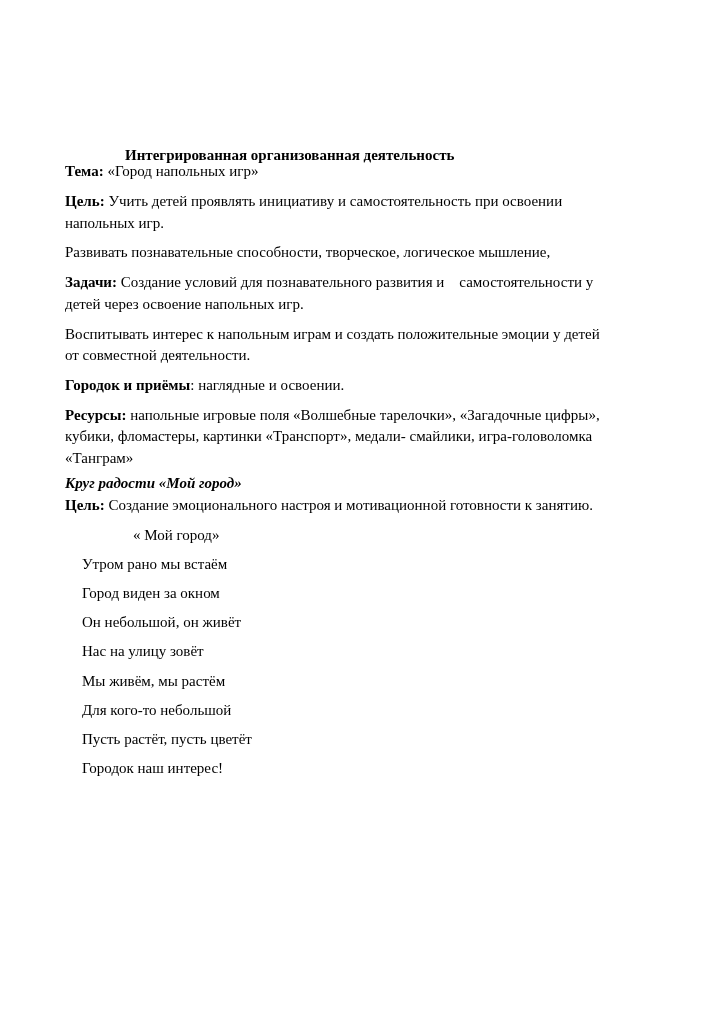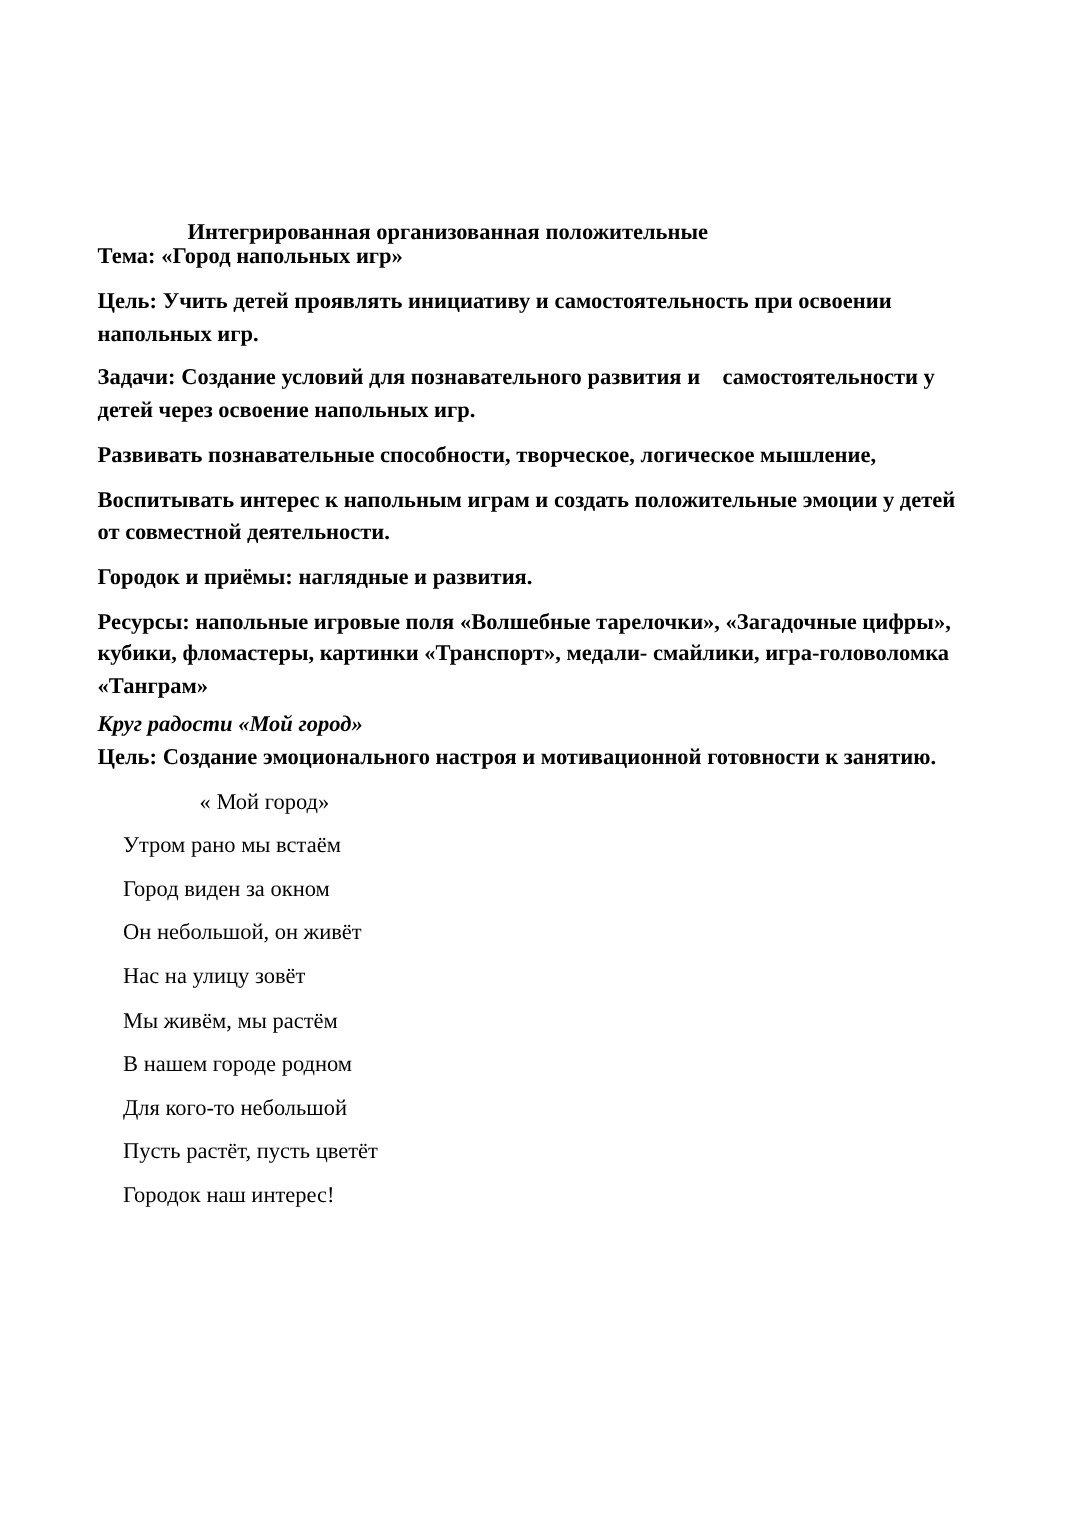--- a/index.html
+++ b/index.html
@@ -19,21 +19,21 @@
     top: 147px;
     width: 616px;
   }
   .doc p {
     font-size: 15px;
     line-height: 21.7px;
     margin: 0 0 8px 0;
     white-space: pre;  
     color: #000000;
   }
-  .doc p .body { font-weight: bold; text-align: right; }
+  .doc p .body { font-weight: normal; text-align: right; }
   .doc p b { font-weight: bold; }
 
   .p-title {
     font-weight: bold;
     text-indent: 60px;
     line-height: 16px !important;
     margin-bottom: 0 !important;
   }
   .p-tema {
     line-height: 16px !important;
@@ -48,51 +48,50 @@
     text-indent: 17px;
     margin-bottom: 7.5px !important;
   }
 </style>
 </head>
 <body>
 
 <div class="page">
   <div class="doc">
 
-    <p class="p-title">Интегрированная организованная положительные</p>
+    <p class="p-title">Интегрированная организованная деятельность</p>
 
     <p class="p-tema"><b>Тема:</b><span class="body"> «Город напольных игр»</span></p>
 
     <p><b>Цель:</b><span class="body"> Учить детей проявлять инициативу и самостоятельность при освоении
 напольных игр.</span></p>
 
+    <p><span class="body">Развивать познавательные способности, творческое, логическое мышление,</span></p>
+
     <p><b>Задачи:</b><span class="body"> Создание условий для познавательного развития и    самостоятельности у
 детей через освоение напольных игр.</span></p>
-
-    <p><span class="body">Развивать познавательные способности, творческое, логическое мышление,</span></p>
 
     <p><span class="body">Воспитывать интерес к напольным играм и создать положительные эмоции у детей
 от совместной деятельности.</span></p>
 
-    <p><b>Городок и приёмы</b><span class="body">: наглядные и развития.</span></p>
+    <p><b>Городок и приёмы</b><span class="body">: наглядные и освоении.</span></p>
 
     <p class="mb3"><b>Ресурсы:</b><span class="body"> напольные игровые поля «Волшебные тарелочки», «Загадочные цифры»,
 кубики, фломастеры, картинки «Транспорт», медали- смайлики, игра-головоломка
 «Танграм»</span></p>
 
     <p class="p-bold mb1">Круг радости «Мой город»</p>
 
     <p><b>Цель:</b><span class="body"> Создание эмоционального настроя и мотивационной готовности к занятию.</span></p>
 
     <p class="p-quote-head mb7">« Мой город»</p>
 
     <p class="p-poem">Утром рано мы встаём</p>
     <p class="p-poem">Город виден за окном</p>
     <p class="p-poem">Он небольшой, он живёт</p>
     <p class="p-poem">Нас на улицу зовёт</p>
     <p class="p-poem">Мы живём, мы растём</p>
-    <p class="p-poem">В нашем городе родном</p>
     <p class="p-poem">Для кого-то небольшой</p>
     <p class="p-poem">Пусть растёт, пусть цветёт</p>
     <p class="p-poem">Городок наш интерес!</p>
 
   </div>
 </div>
 
 </body></html>

